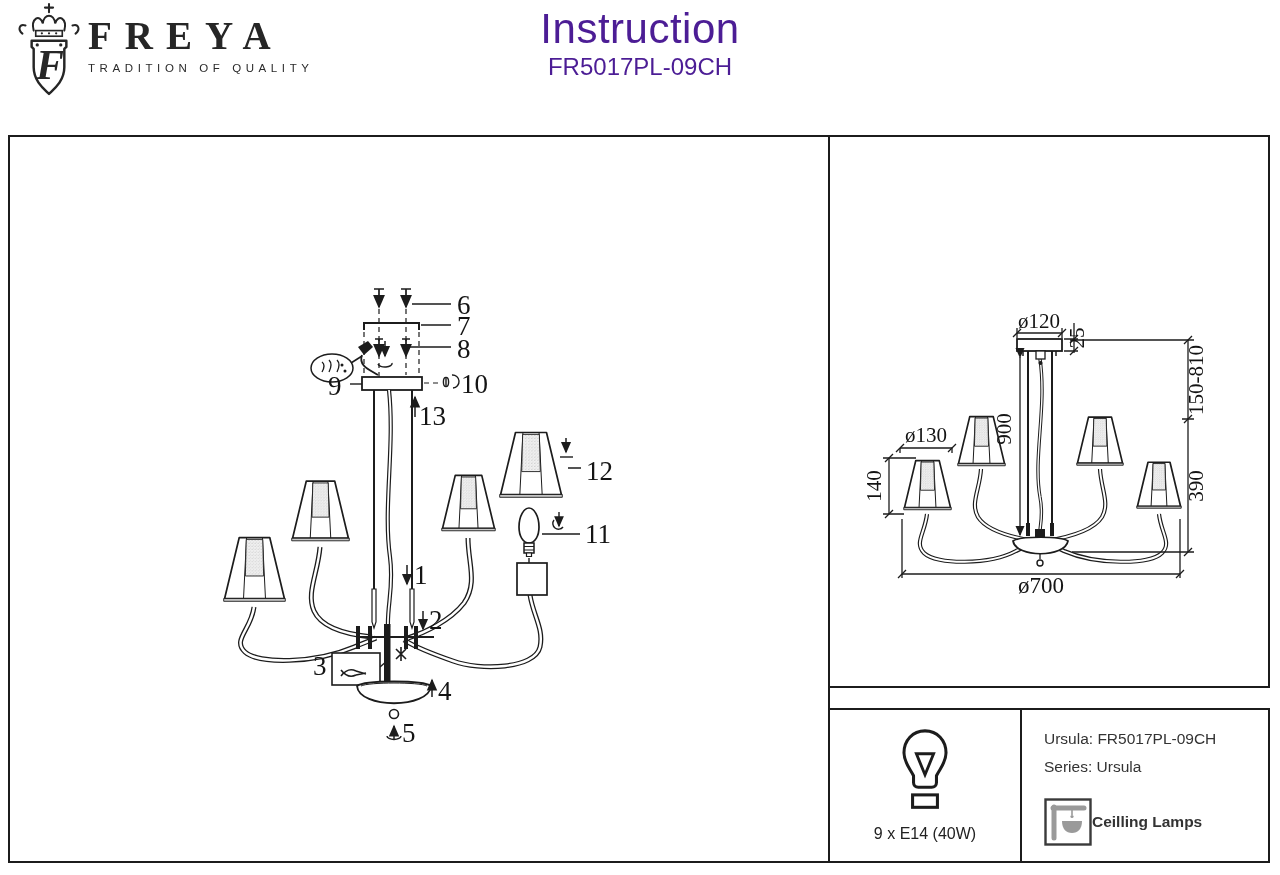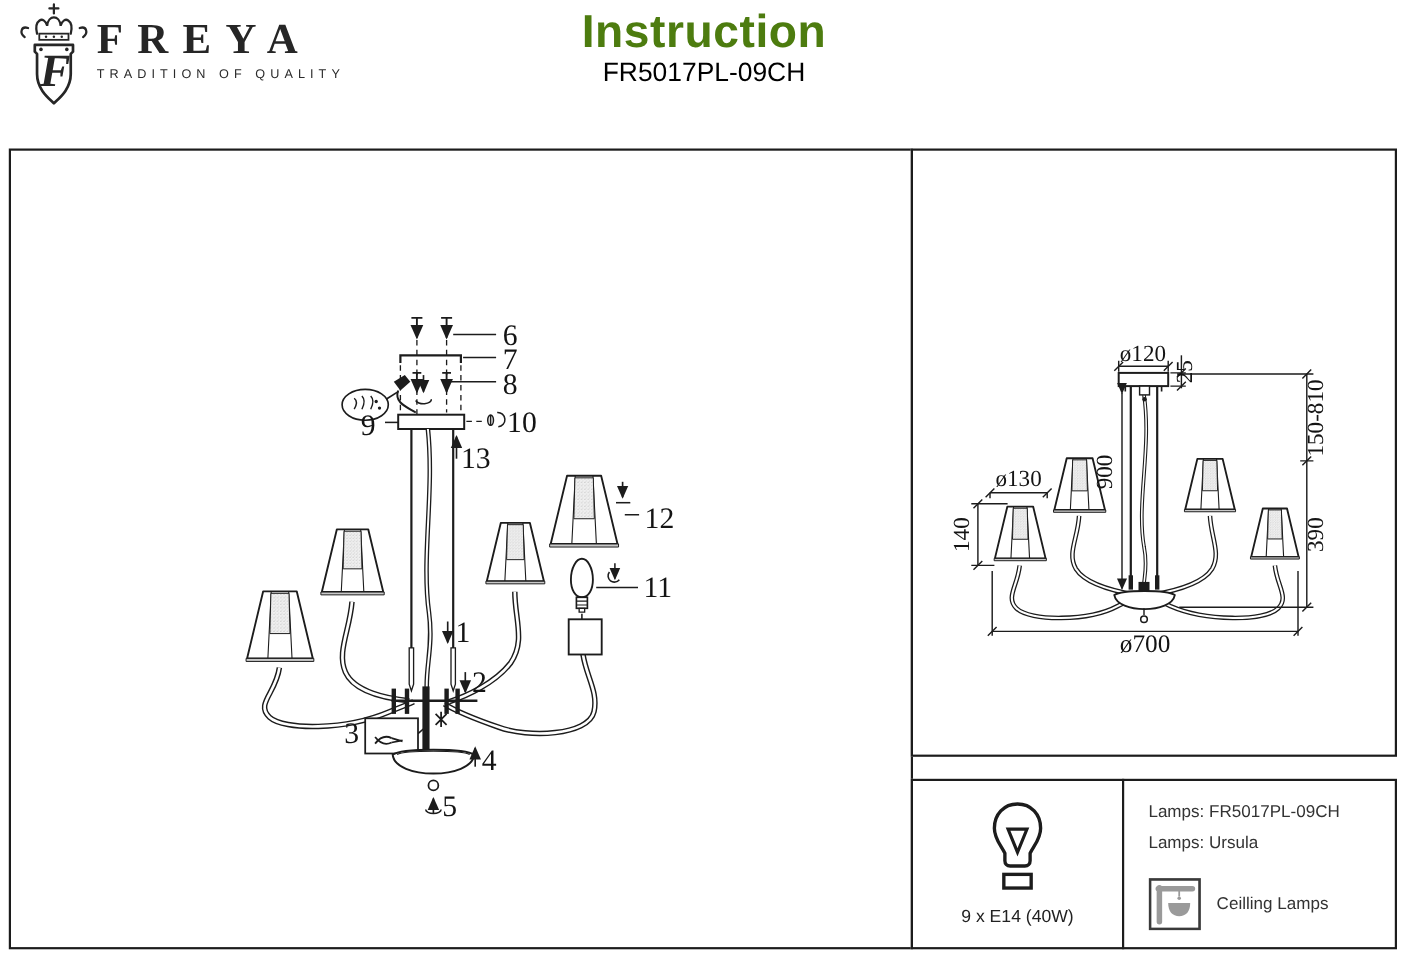--- a/index.html
+++ b/index.html
@@ -6,38 +6,38 @@
   html,body { background:#ffffff; }
   body { width:1280px; height:875px; position:relative; font-family:"Liberation Sans", sans-serif; color:#1e1e1e; }
   #sheet { position:absolute; inset:0; background:#fff; }
 
   
   #logo { position:absolute; left:12px; top:2px; }
   #brand-block { position:absolute; left:88px; top:16px; }
   #brand-name { font-family:"Liberation Serif", serif; font-weight:bold; font-size:39px; letter-spacing:13px; color:#262626; line-height:1; }
   #brand-tagline { font-family:Liberation Sans, sans-serif; font-size:11.5px; letter-spacing:4.6px; color:#2a2a2a; margin-top:7px; }
   #title-block { position:absolute; left:0; top:6px; width:100%; text-align:center; }
-  #page-title { font-size:42px; font-weight:bold; letter-spacing:0.5px; color:#4d7c0f; line-height:1.1; }
-  #page-subtitle { font-size:24px; color:#000000; margin-top:1px; }
+  #page-title { font-size:42px; font-weight:normal; letter-spacing:0.5px; color:#4c1d95; line-height:1.1; }
+  #page-subtitle { font-size:24px; color:#4c1d95; margin-top:1px; }
 
   
   .panel { position:absolute; border:2px solid #1c1c1c; background:#fff; }
   #panel-left  { left:8px;    top:135px; width:822px; height:728px; }
   #panel-right { left:828px;  top:135px; width:442px; height:553px; }
   #box-bulb    { left:828px;  top:708px; width:194px; height:155px; display:flex; flex-direction:column; align-items:center; justify-content:center; gap:11px; }
   #box-info    { left:1020px; top:708px; width:250px; height:155px; padding:20px 0 0 22px; }
 
   svg { display:block; }
   .lbl { font-family:"Liberation Serif", serif; font-size:27px; fill:#141414; }
   .dim { font-family:"Liberation Serif", serif; font-size:21px; fill:#141414; }
   .dim-big { font-family:"Liberation Serif", serif; font-size:23px; fill:#141414; }
 
   #bulb-spec { font-size:16px; color:#222; }
   .info-line { font-size:15.5px; color:#333; margin-bottom:10px; }
-  #category-row { display:flex; align-items:center; gap:14px; margin-top:22px; }
+  #category-row { display:flex; align-items:center; margin-top:22px;font-weight:bold; }
   #category-label { font-size:15.5px; color:#333; }
 </style>
 </head>
 <body>
 
 <div id="sheet">
 
   <svg id="logo" width="74" height="96" viewBox="0 0 72 94">
     <g stroke="#262626" fill="none" stroke-width="2" stroke-linecap="round">
       <path d="M36,2 V10 M32,5.5 H40"></path>
@@ -305,22 +305,22 @@
   <div id="box-bulb" class="panel">
     <svg width="58" height="86" viewBox="0 0 60 90">
       <path d="M30,3 C43,3 52,13 52,26 C52,36 46,42 42,50 L42,57 C42,60 40,62 37,62 L23,62 C20,62 18,60 18,57 L18,50 C14,42 8,36 8,26 C8,13 17,3 30,3 Z" fill="none" stroke="#1c1c1c" stroke-width="3.2"></path>
       <path d="M21,27 L39,27 L30,49 Z" fill="none" stroke="#1c1c1c" stroke-width="3"></path>
       <rect x="17" y="70" width="26" height="13" fill="none" stroke="#1c1c1c" stroke-width="3.2"></rect>
     </svg>
     <div id="bulb-spec">9 x E14 (40W)</div>
   </div>
 
   <div id="box-info" class="panel">
-    <div class="info-line">Lamps: FR5017PL-09CH</div>
-    <div class="info-line">Lamps: Ursula</div>
+    <div class="info-line">Ursula: FR5017PL-09CH</div>
+    <div class="info-line">Series: Ursula</div>
     <div id="category-row">
       <svg width="48" height="48" viewBox="0 0 48 48">
         <rect x="1.5" y="1.5" width="45" height="45" fill="#fff" stroke="#3a3a3a" stroke-width="2.4"></rect>
         <path d="M9,10 H40" stroke="#9a9a9a" stroke-width="5" stroke-linecap="round" fill="none"></path>
         <path d="M10,9 V40" stroke="#9a9a9a" stroke-width="5" stroke-linecap="round" fill="none"></path>
         <path d="M28,12 v5" stroke="#9a9a9a" stroke-width="1.6"></path>
         <circle cx="28" cy="18.5" r="1.6" fill="#9a9a9a"></circle>
         <path d="M18,23 H38 C38,31 34,35 28,35 C22,35 18,31 18,23 Z" fill="#9a9a9a"></path>
       </svg>
       <div id="category-label">Ceilling Lamps</div>

